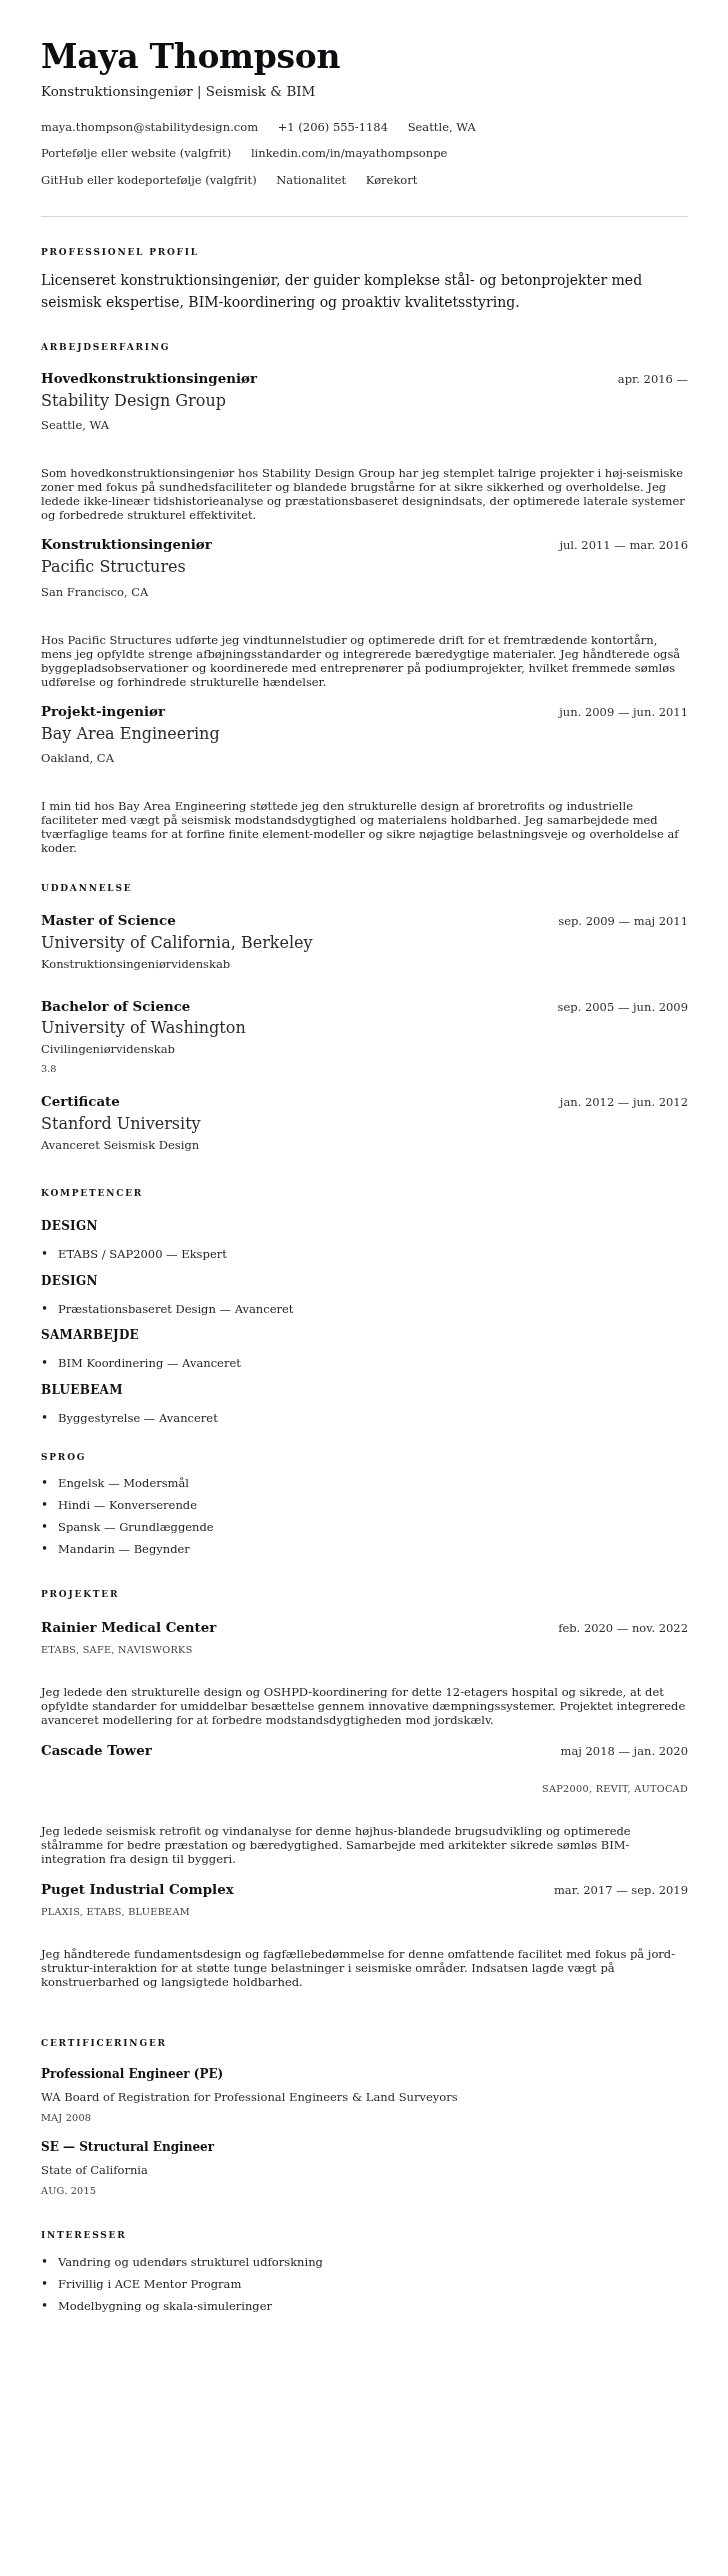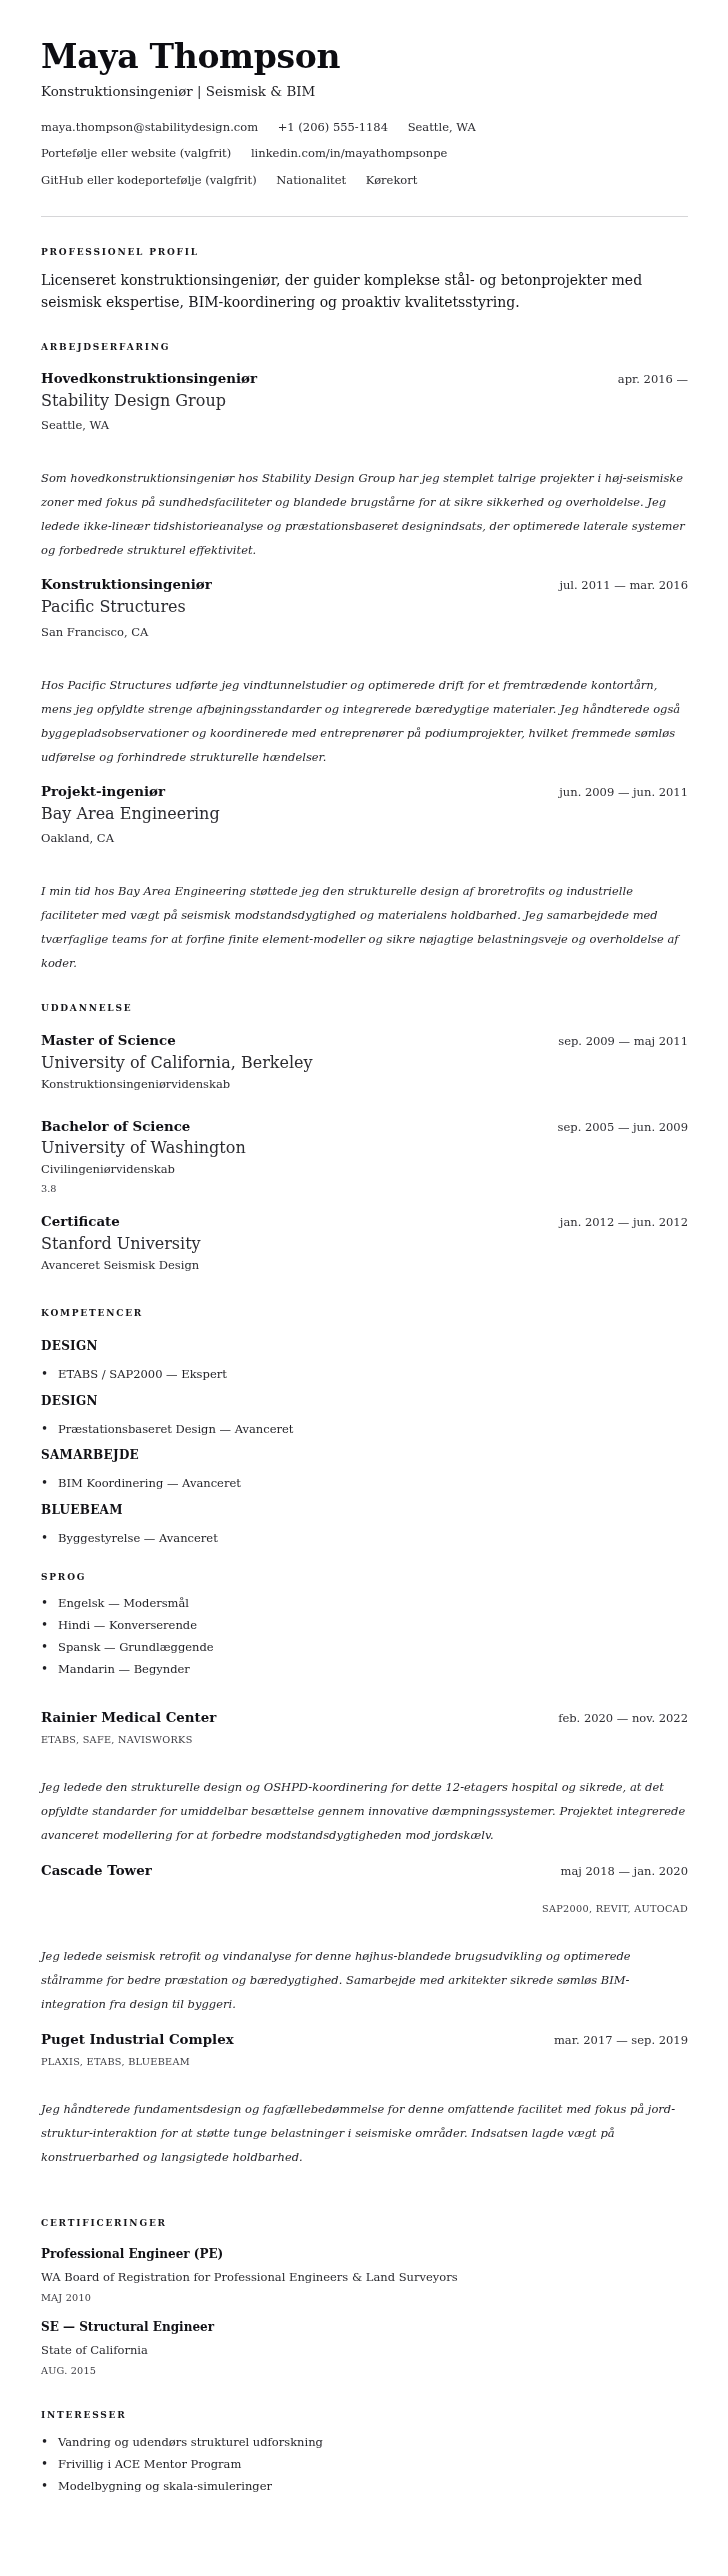--- a/index.html
+++ b/index.html
@@ -21,21 +21,21 @@
     font-size: 9px; font-weight: bold; letter-spacing: 1.8px; text-transform: uppercase;
     color: #16161a; margin: 0; line-height: 12px;
   }
   .summary { font-size: 14px; line-height: 22px; color: #16161a; margin-top: 11px; }
 
   .entry-head { display: flex; justify-content: space-between; align-items: baseline; }
   .entry-title { font-size: 13.4px; font-weight: bold; color: #111116; line-height: 18px; }
   .entry-date { font-size: 11.5px; color: #2e2e33; line-height: 17px; white-space: nowrap; }
   .entry-sub { font-size: 16px; color: #2b2b30; line-height: 17px; margin-top: 3.6px; }
   .entry-sub2 { font-size: 11.5px; color: #2b2b30; line-height: 17px; margin-top: 8.5px; }
-  .entry-desc { font-size: 11.5px; line-height: 24px; color: #1f1f24; margin-top: 32px; font-style: italic; }
+  .entry-desc { font-size: 11.5px; line-height: 14px; color: #1f1f24; margin-top: 32px; }
   .entry-small { font-size: 9.7px; color: #3a3a40; line-height: 14.6px; margin-top: 6px; }
   .tech { font-size: 9.7px; color: #3a3a40; letter-spacing: 0.3px; line-height: 14.6px; margin-top: 13.4px; }
 
   .skill-cat { font-size: 12px; font-weight: bold; color: #111116; line-height: 17px; letter-spacing: 0.3px; }
   ul.bullets { list-style: none; margin: 11px 0 0 0; padding: 0; }
   ul.bullets li { font-size: 11.5px; line-height: 17px; color: #1f1f24; position: relative; padding-left: 17px; margin-bottom: 8.5px; }
   ul.bullets li::before { content: "\2022"; position: absolute; left: 0; top: 0; font-size: 12px; color: #1f1f24; }
 
   .cert-title { font-size: 12px; font-weight: bold; color: #111116; line-height: 17px; }
   .cert-issuer { font-size: 11.5px; color: #2b2b30; line-height: 17px; margin-top: 6px; }
@@ -171,20 +171,21 @@
     <h2 class="section-title">SPROG</h2>
     <ul class="bullets" style="margin-top:12px;">
       <li style="margin-bottom:4.9px;">Engelsk — Modersmål</li>
       <li style="margin-bottom:4.9px;">Hindi — Konverserende</li>
       <li style="margin-bottom:4.9px;">Spansk — Grundlæggende</li>
       <li style="margin-bottom:4.9px;">Mandarin — Begynder</li>
     </ul>
   </section>
 
   <section style="margin-top:30px;">
+    <h2 class="section-title">PROJEKTER</h2>
 
     <div style="margin-top:18px;">
       <div class="entry-head">
         <div class="entry-title">Rainier Medical Center</div>
         <div class="entry-date">feb. 2020 — nov. 2022</div>
       </div>
       <div class="tech" style="margin-top:6px;">ETABS, SAFE, NAVISWORKS</div>
       <div class="entry-desc" style="margin-top:28px;">Jeg ledede den strukturelle design og OSHPD-koordinering for dette 12-etagers hospital og sikrede, at det opfyldte standarder for umiddelbar besættelse gennem innovative dæmpningssystemer. Projektet integrerede avanceret modellering for at forbedre modstandsdygtigheden mod jordskælv.</div>
     </div>
 
@@ -206,21 +207,21 @@
       <div class="entry-desc" style="margin-top:28px;">Jeg håndterede fundamentsdesign og fagfællebedømmelse for denne omfattende facilitet med fokus på jord-struktur-interaktion for at støtte tunge belastninger i seismiske områder. Indsatsen lagde vægt på konstruerbarhed og langsigtede holdbarhed.</div>
     </div>
   </section>
 
   <section style="margin-top:48px;">
     <h2 class="section-title">CERTIFICERINGER</h2>
 
     <div style="margin-top:17px;">
       <div class="cert-title">Professional Engineer (PE)</div>
       <div class="cert-issuer">WA Board of Registration for Professional Engineers &amp; Land Surveyors</div>
-      <div class="cert-date">MAJ 2010</div>
+      <div class="cert-date">MAJ 2008</div>
     </div>
 
     <div style="margin-top:13.4px;">
       <div class="cert-title">SE — Structural Engineer</div>
       <div class="cert-issuer">State of California</div>
       <div class="cert-date">AUG. 2015</div>
     </div>
   </section>
 
   <section style="margin-top:30px;">

